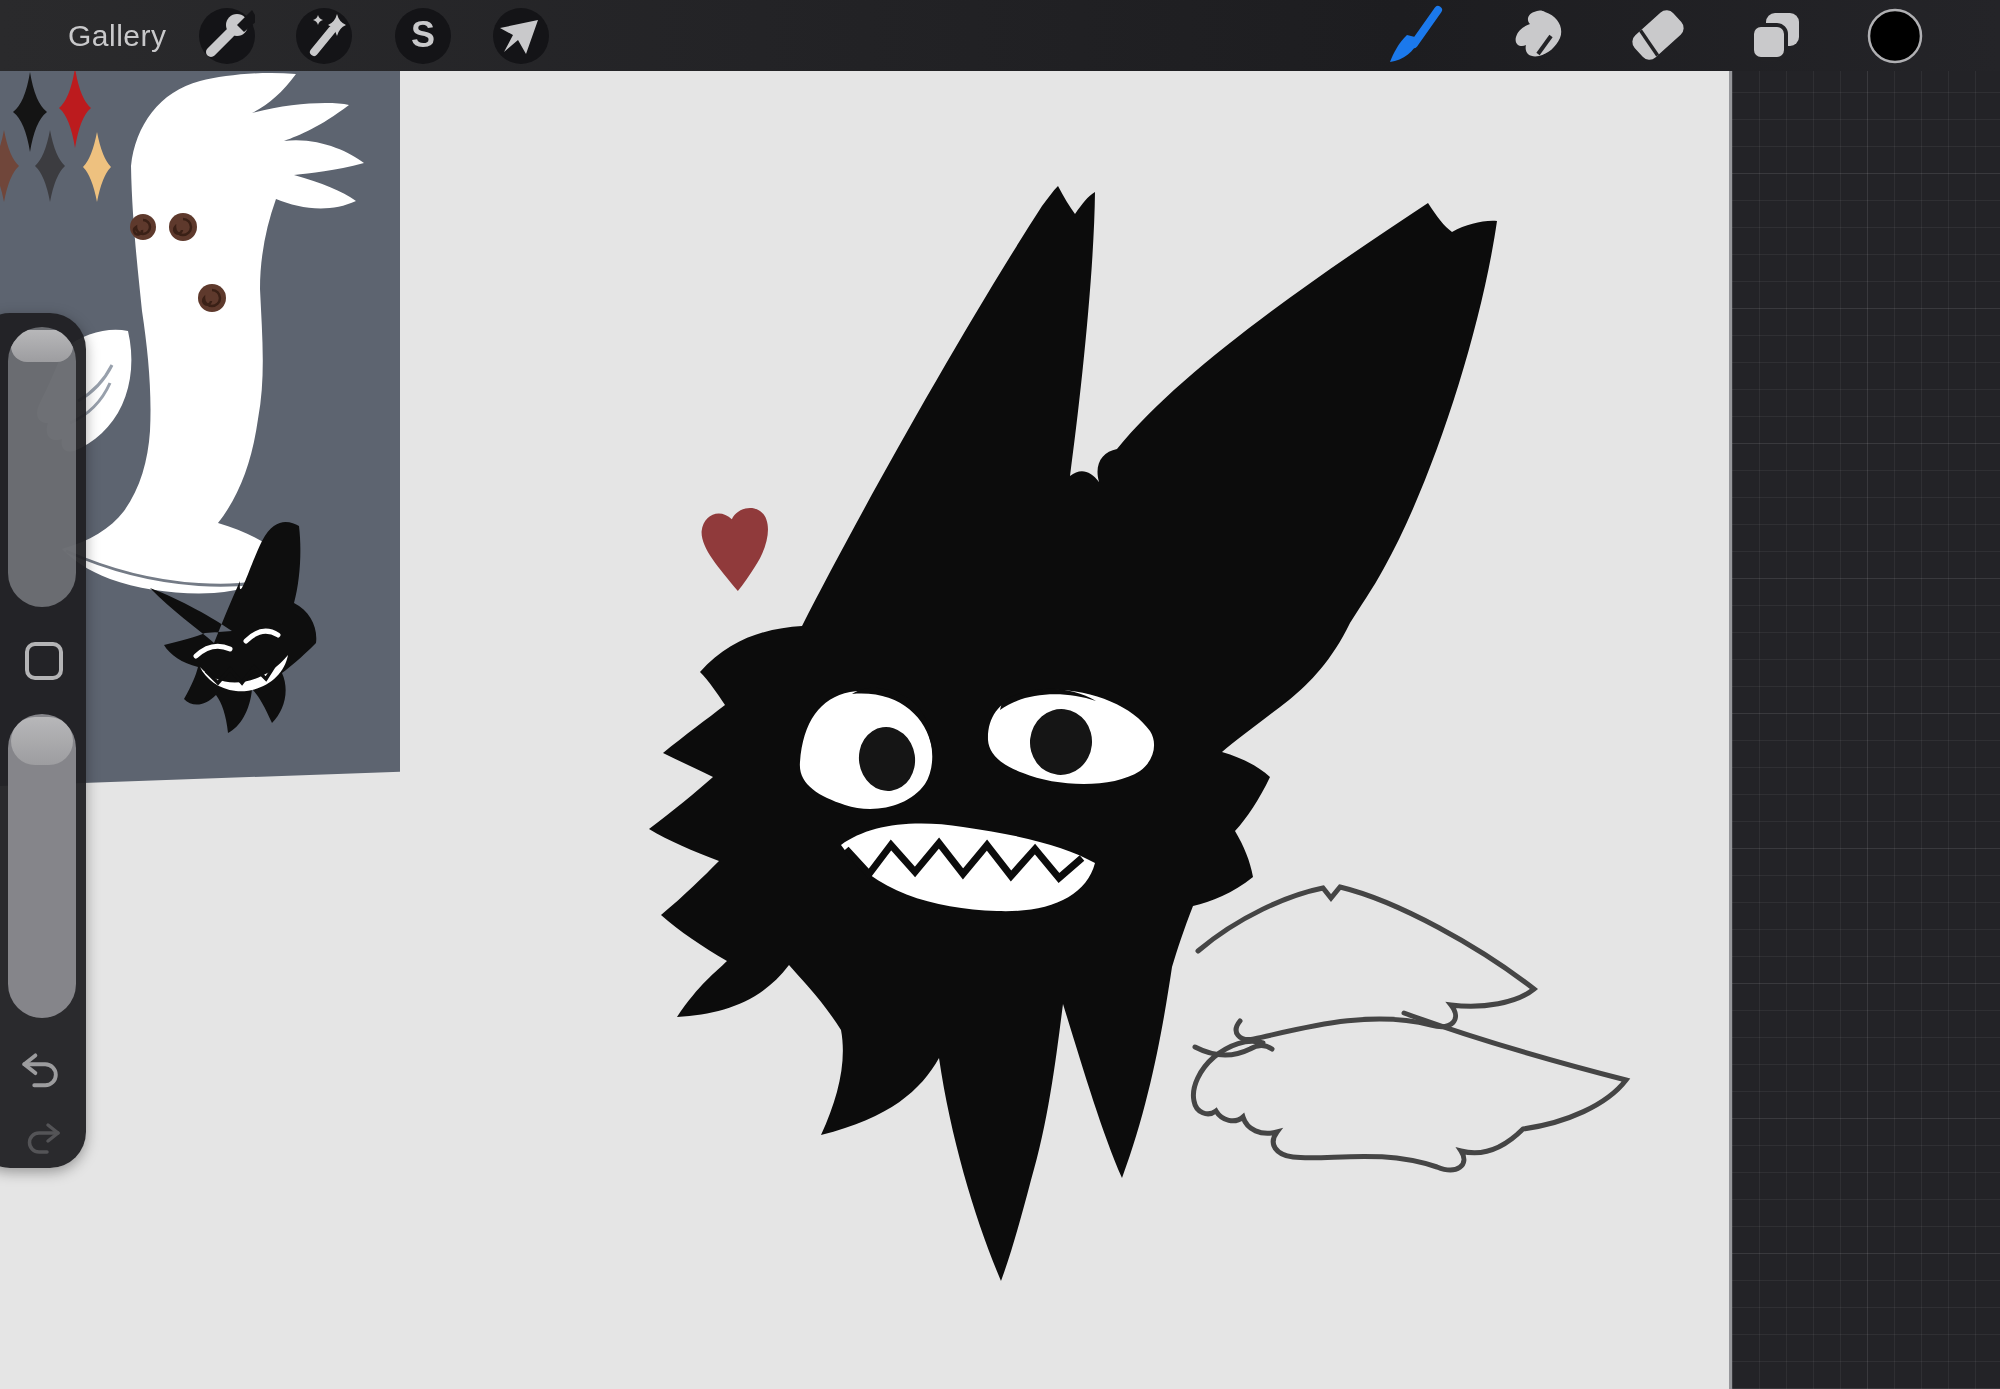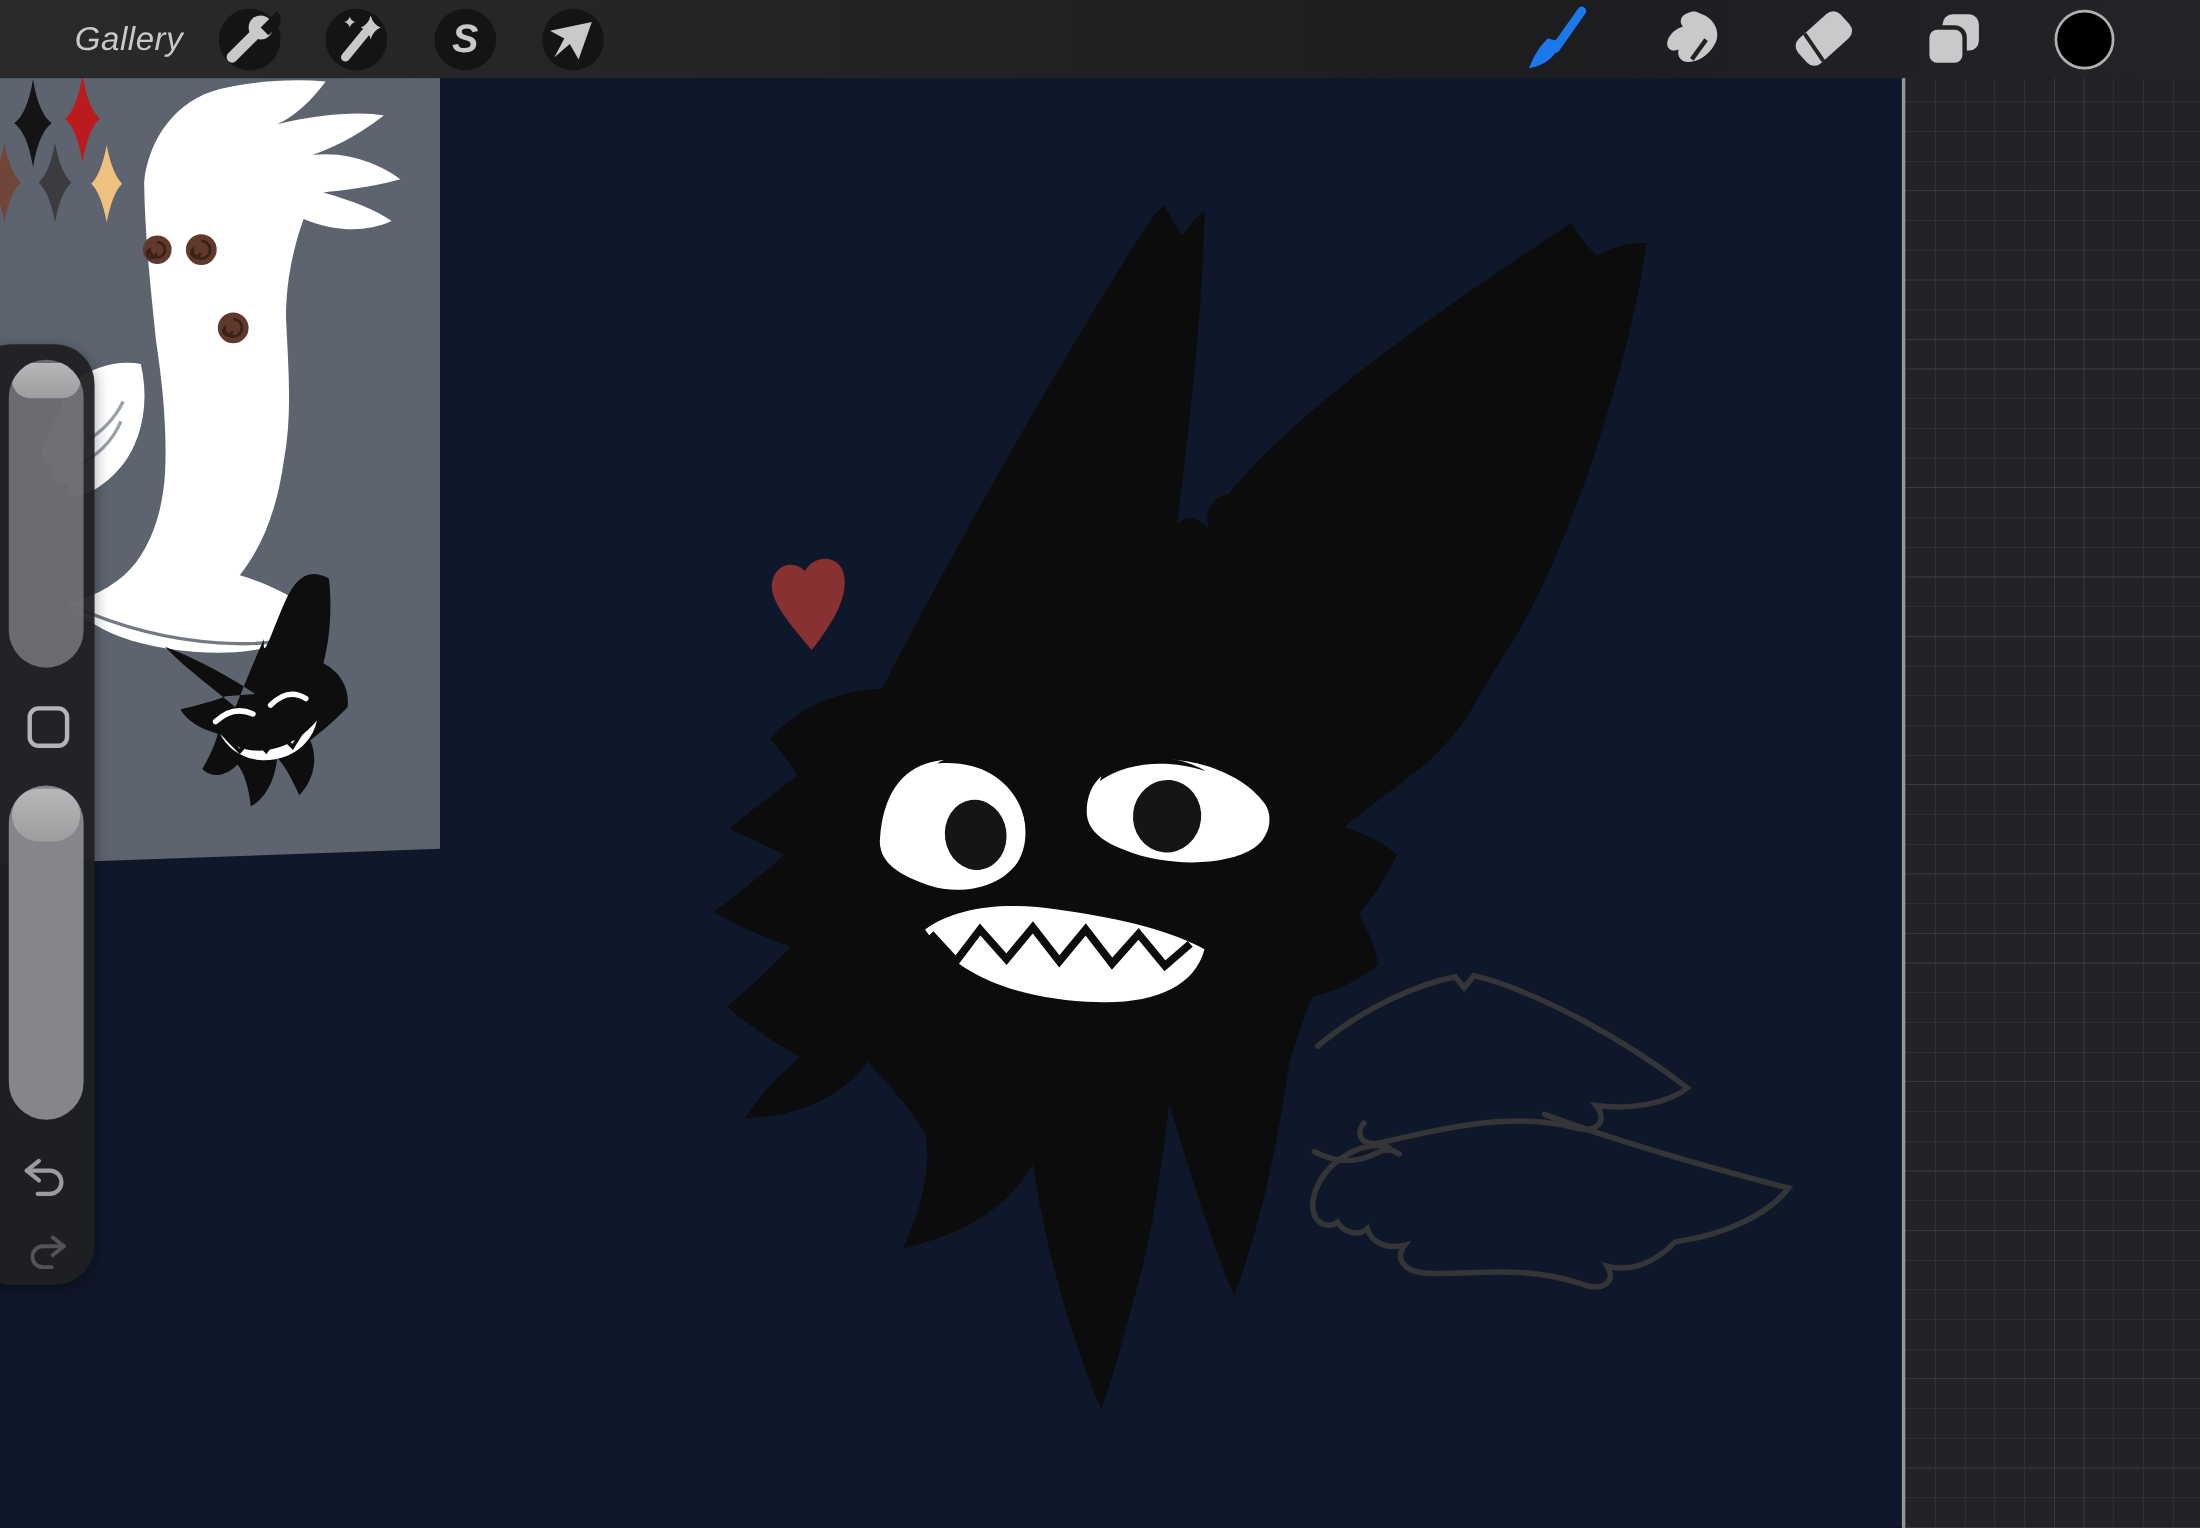--- a/index.html
+++ b/index.html
@@ -1,18 +1,18 @@
 <!DOCTYPE html>
 <html><head>
 <meta charset="utf-8">
 <style>
   html,body{margin:0;padding:0;background:#000;}
   .screen{
     position:relative;width:2000px;height:1389px;overflow:hidden;
-    background:#0f172a;font-family:"Liberation Sans",sans-serif;font-style:italic;
+    background:#e5e5e5;font-family:"Liberation Sans",sans-serif;
   }
   
   .topbar{
     position:absolute;left:0;top:0;width:2000px;height:71px;z-index:50;
     background:linear-gradient(90deg,#2a2a2c 0%,#232326 38%,#1d1d20 70%,#242428 100%);
   }
   .gallery-btn{
     position:absolute;left:68px;top:0;height:71px;display:flex;align-items:center;
     color:#c9c9cb;font-size:30px;letter-spacing:.5px;cursor:default;
   }

